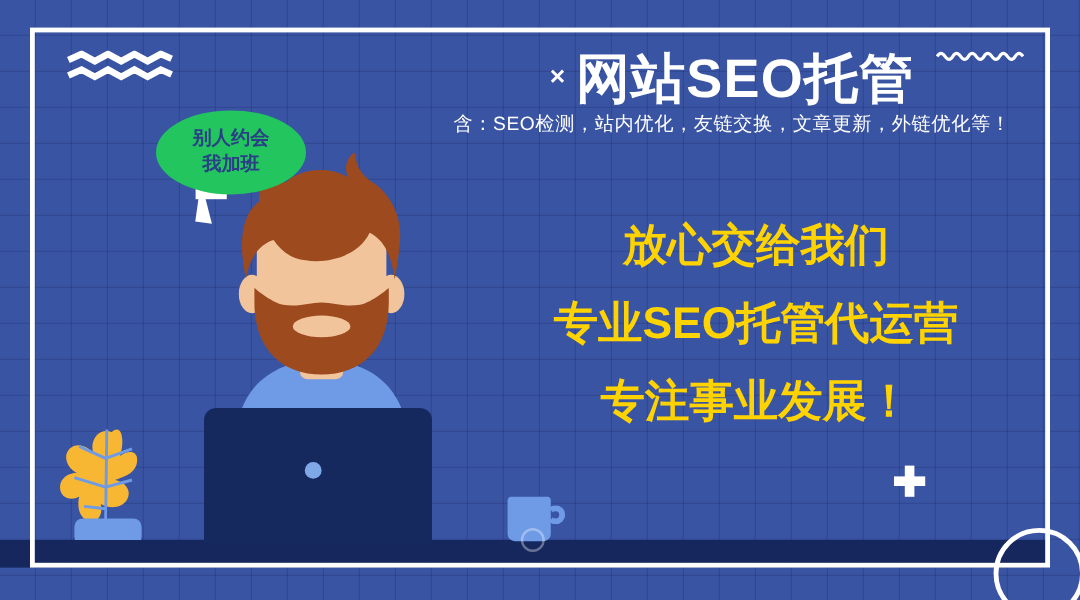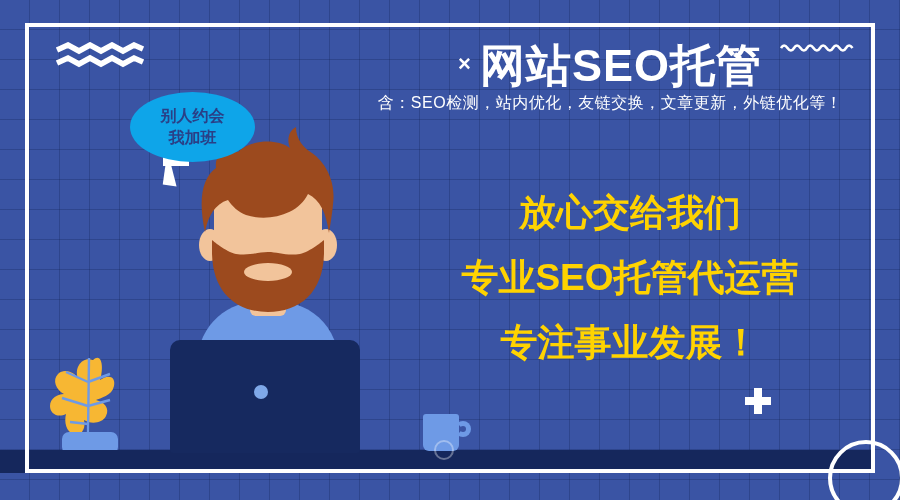--- a/index.html
+++ b/index.html
@@ -95,21 +95,21 @@
     font-size: 16px;
     margin-top: 4px;
     letter-spacing: 0.5px;
     white-space: nowrap;
   }
 
   
   #slogans {
     position: absolute;
     left: 400px;
-    top: 194px;
+    top: 186px;
     width: 460px;
     text-align: center;
   }
   .slogan {
     color: #ffd300;
     font-weight: bold;
     white-space: nowrap;
     line-height: 1;
   }
   .s1 { font-size: 37px; margin-bottom: 28px; }
@@ -117,21 +117,21 @@
   .s3 { font-size: 37px; margin-bottom: 28px; }
   .s4 { font-size: 37px; }
 
   
   #speech-bubble {
     position: absolute;
     left: 130px;
     top: 92px;
     width: 125px;
     height: 70px;
-    background: #0ea5e9;
+    background: #22c55e;
     border-radius: 50% / 50%;
     color: #2a3f86;
     font-size: 16px;
     font-weight: bold;
     line-height: 1.35;
     display: flex;
     flex-direction: column;
     align-items: center;
     justify-content: center;
     text-align: center;

